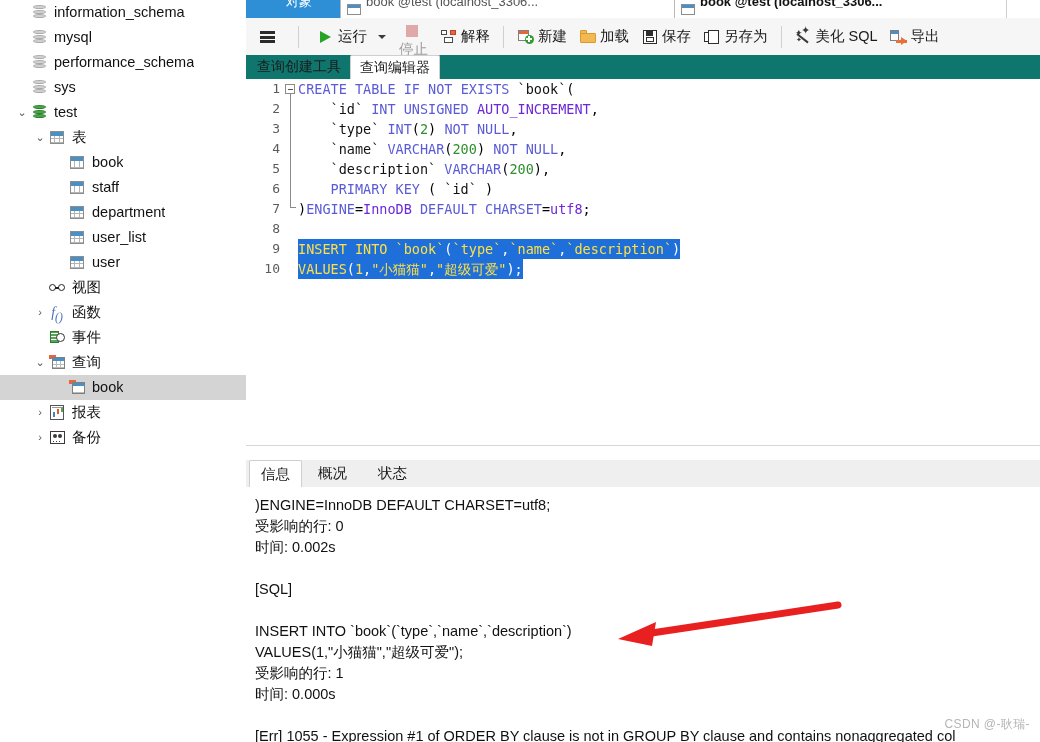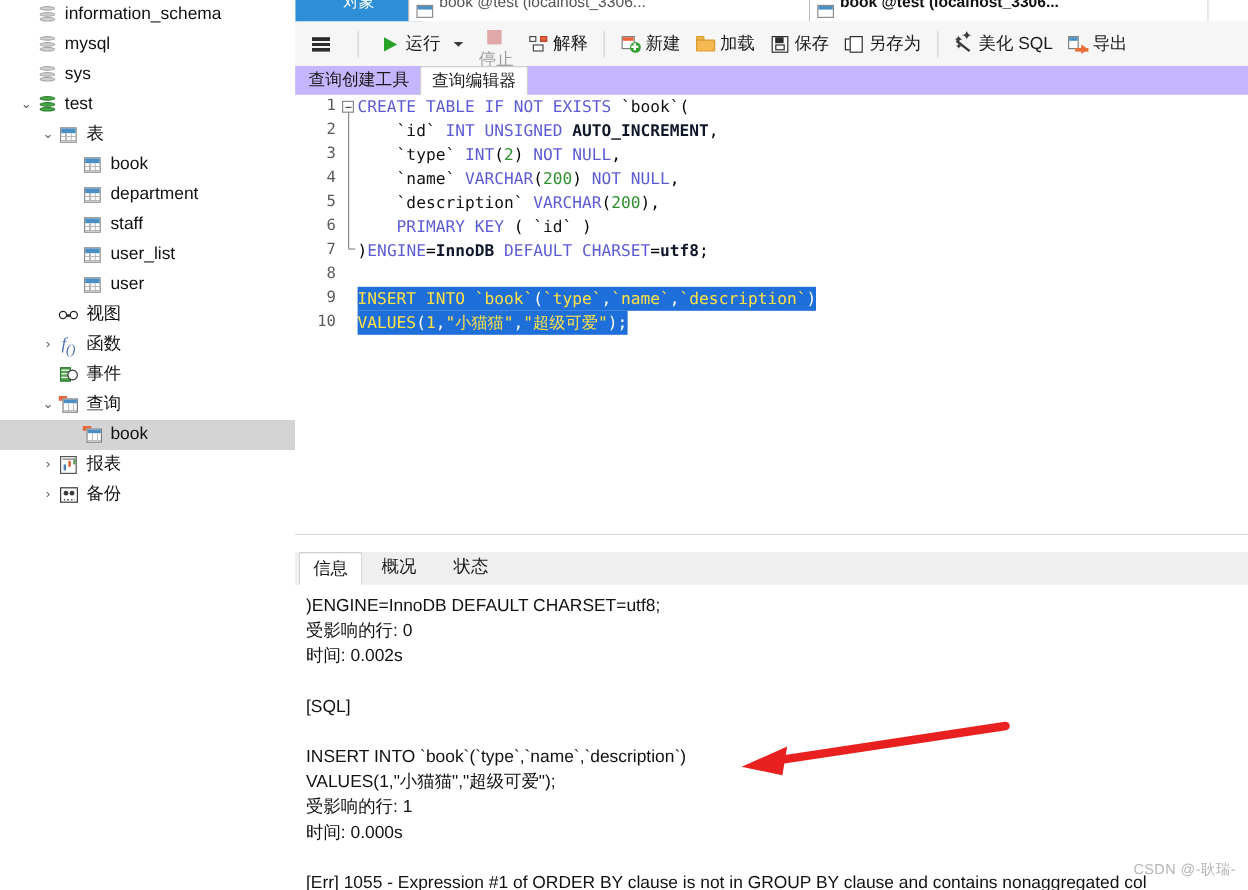--- a/index.html
+++ b/index.html
@@ -162,41 +162,41 @@
   .sparkle i:nth-child(2){left:6px;top:-3px;font-size:11px;}
   .sparkle i:nth-child(3){left:1px;top:6px;font-size:7px;}
   .sparkle u{position:absolute;left:2px;top:4px;width:14px;height:2px;background:#3a3a3a;transform:rotate(38deg);transform-origin:left center;}
   .expo{width:17px;height:14px;position:relative;}
   .expo b{position:absolute;left:0;top:0;width:9px;height:11px;border:1px solid #7f7f7f;background:#fff;box-sizing:border-box;}
   .expo b::before{content:"";position:absolute;left:0;top:0;right:0;height:3px;background:#4a90c4;}
   .expo u{position:absolute;right:0;bottom:1px;width:11px;height:3px;background:#e8703a;}
   .expo em{position:absolute;right:0;bottom:-1.5px;width:0;height:0;border-left:6px solid #e8703a;border-top:4px solid transparent;border-bottom:4px solid transparent;}
 
   
-  .subtabs{position:absolute;left:0;top:55px;width:794px;height:24px;background:#c4b5fd;
+  .subtabs{position:absolute;left:0;top:55px;width:794px;height:24px;background:#0f766e;
     border-bottom:1px solid #cfcfcf;}
   .stab{position:absolute;top:0;height:24px;line-height:23px;padding:0 9px;font-size:14px;color:#1a1a1a;white-space:nowrap;}
   .stab.active{background:#fff;border:1px solid #cfcfcf;border-bottom:1px solid #fff;border-radius:2px 2px 0 0;height:24px;}
 
   
   .editor{position:absolute;left:0;top:79px;width:794px;height:366px;background:#fff;
     border-bottom:1px solid #d8d8d8;overflow:hidden;}
   .gutter{position:absolute;left:0;top:0;width:38px;height:366px;background:#fff;}
   .gutter .ln{height:20px;line-height:20px;text-align:right;padding-right:4px;
     font-family:"DejaVu Sans Mono","Liberation Mono",monospace;font-size:13px;color:#5b5b5b;}
   .foldcol{position:absolute;left:38px;top:0;width:14px;height:366px;}
   .foldbox{position:absolute;left:1px;top:5px;width:10px;height:10px;border:1px solid #8a8a8a;background:#fff;box-sizing:border-box;}
   .foldbox::before{content:"";position:absolute;left:1.5px;top:3.5px;width:5px;height:1px;background:#555;}
   .foldline{position:absolute;left:5.5px;top:15px;width:1px;height:113px;background:#8a8a8a;}
   .foldend{position:absolute;left:5.5px;top:128px;width:6px;height:1px;background:#8a8a8a;}
   .codearea{position:absolute;left:52px;top:0;right:0;height:366px;
     font-family:"DejaVu Sans Mono","Liberation Mono",monospace;font-size:13.5px;white-space:pre;}
   .cl{height:20px;line-height:20px;}
   .kw{color:#5b5bd6;}
-  .kb{color:#0f172a;font-weight:bold;}
+  .kb{color:#6d28d9;font-weight:normal;}
   .num{color:#2f8f2f;}
   .id{color:#111;}
   .selline{background:#1e6fd9;color:#fff;display:inline-block;}
   .selline .kw,.selline .kb,.selline .num,.selline .id{color:#fde047;}
 
   
   .results{position:absolute;left:0;top:446px;width:794px;height:296px;background:#fff;}
   .rtabs{position:absolute;left:0;top:14px;width:794px;height:27px;background:#efefef;border-bottom:1px solid #cfcfcf;}
   .rtab{position:absolute;top:0;height:27px;line-height:26px;padding:0 11px;font-size:14.5px;color:#1a1a1a;}
   .rtab.active{background:#fff;border:1px solid #cfcfcf;border-bottom:1px solid #fff;border-radius:2px 2px 0 0;}
@@ -245,20 +245,32 @@
         <div class="node">
           <div style="width: 14px; flex: 0 0 14px;"></div>
           <div class="twisty"></div>
           <div class="ico">
             <span class="i-db gray">
               <i></i>
               <i></i>
               <i></i>
             </span>
           </div>
+          <div class="lbl">performance_schema</div>
+        </div>
+        <div class="node">
+          <div style="width: 14px; flex: 0 0 14px;"></div>
+          <div class="twisty"></div>
+          <div class="ico">
+            <span class="i-db gray">
+              <i></i>
+              <i></i>
+              <i></i>
+            </span>
+          </div>
           <div class="lbl">sys</div>
         </div>
         <div class="node">
           <div style="width: 14px; flex: 0 0 14px;"></div>
           <div class="twisty">⌄</div>
           <div class="ico">
             <span class="i-db green">
               <i></i>
               <i></i>
               <i></i>
@@ -281,29 +293,29 @@
             <span class="i-tbl"></span>
           </div>
           <div class="lbl">book</div>
         </div>
         <div class="node">
           <div style="width: 52px; flex: 0 0 52px;"></div>
           <div class="twisty"></div>
           <div class="ico">
             <span class="i-tbl"></span>
           </div>
+          <div class="lbl">staff</div>
+        </div>
+        <div class="node">
+          <div style="width: 52px; flex: 0 0 52px;"></div>
+          <div class="twisty"></div>
+          <div class="ico">
+            <span class="i-tbl"></span>
+          </div>
           <div class="lbl">department</div>
-        </div>
-        <div class="node">
-          <div style="width: 52px; flex: 0 0 52px;"></div>
-          <div class="twisty"></div>
-          <div class="ico">
-            <span class="i-tbl"></span>
-          </div>
-          <div class="lbl">staff</div>
         </div>
         <div class="node">
           <div style="width: 52px; flex: 0 0 52px;"></div>
           <div class="twisty"></div>
           <div class="ico">
             <span class="i-tbl"></span>
           </div>
           <div class="lbl">user_list</div>
         </div>
         <div class="node">

